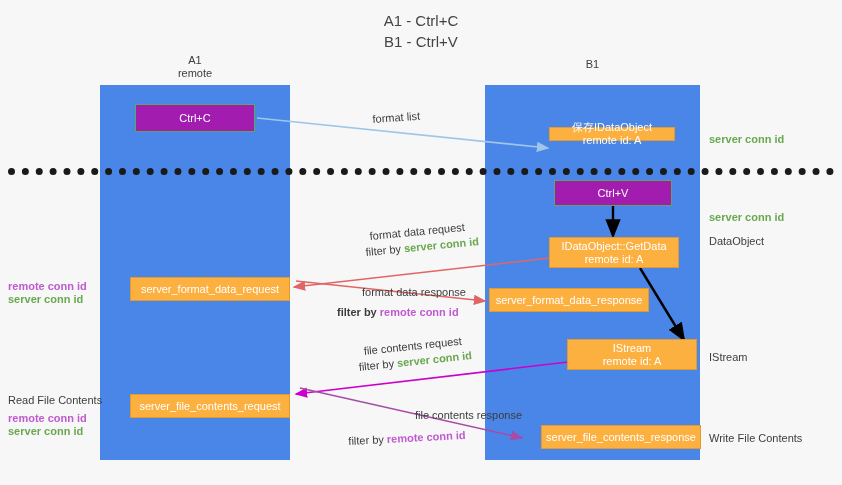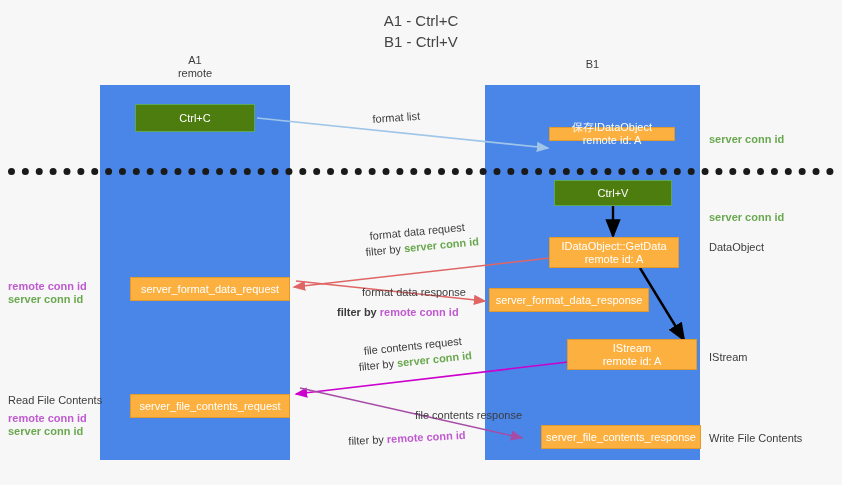--- a/index.html
+++ b/index.html
@@ -34,21 +34,21 @@
   
   svg#wires{position:absolute;left:0;top:0;width:842px;height:485px;overflow:visible;}
 
   
   .node{
     position:absolute;
     display:flex;flex-direction:column;align-items:center;justify-content:center;
     color:#ffffff;font-size:11px;line-height:13px;text-align:center;
     box-sizing:border-box;
   }
-  .node.green{background:#4d7c0f;border:1px solid #5aa85a;}
+  .node.green{background:#a21caf;border:1px solid #5aa85a;}
   .node.orange{background:#fbb040;border:1px solid #e09a2e;background:#fcb040;}
   .node .sub{display:block;}
 
   
   .txt{position:absolute;font-size:11px;line-height:14px;color:#3c3c3c;white-space:nowrap;}
   .green-t{color:#6aa84f;font-weight:bold;}
   .purple-t{color:#c05ad0;font-weight:bold;}
   .bold{font-weight:bold;}
 
   .rot{transform-origin:left top;}
@@ -172,21 +172,21 @@
     <span>filter by </span><span class="green-t">server conn id</span>
   </div>
 
   <div class="txt" style="left:375px;top:408px;margin-left:40px;">file contents response</div>
   <div class="txt rot" style="left:348px;top:434px;transform:rotate(-3deg);">
     <span>filter by </span><span class="purple-t">remote conn id</span>
   </div>
 
   <div class="txt green-t" style="left:709px;top:132px;">server conn id</div>
   <div class="txt green-t" style="left:709px;top:210px;">server conn id</div>
-  <div class="txt" style="left:709px;top:240px;">DataObject</div>
+  <div class="txt" style="left:709px;top:234px;">DataObject</div>
   <div class="txt" style="left:709px;top:350px;">IStream</div>
   <div class="txt" style="left:709px;top:431px;">Write File Contents</div>
 
   <div class="txt purple-t" style="left:8px;top:279px;">remote conn id</div>
   <div class="txt green-t" style="left:8px;top:292px;">server conn id</div>
 
   <div class="txt" style="left:8px;top:393px;">Read File Contents</div>
   <div class="txt purple-t" style="left:8px;top:411px;">remote conn id</div>
   <div class="txt green-t" style="left:8px;top:424px;">server conn id</div>
 

